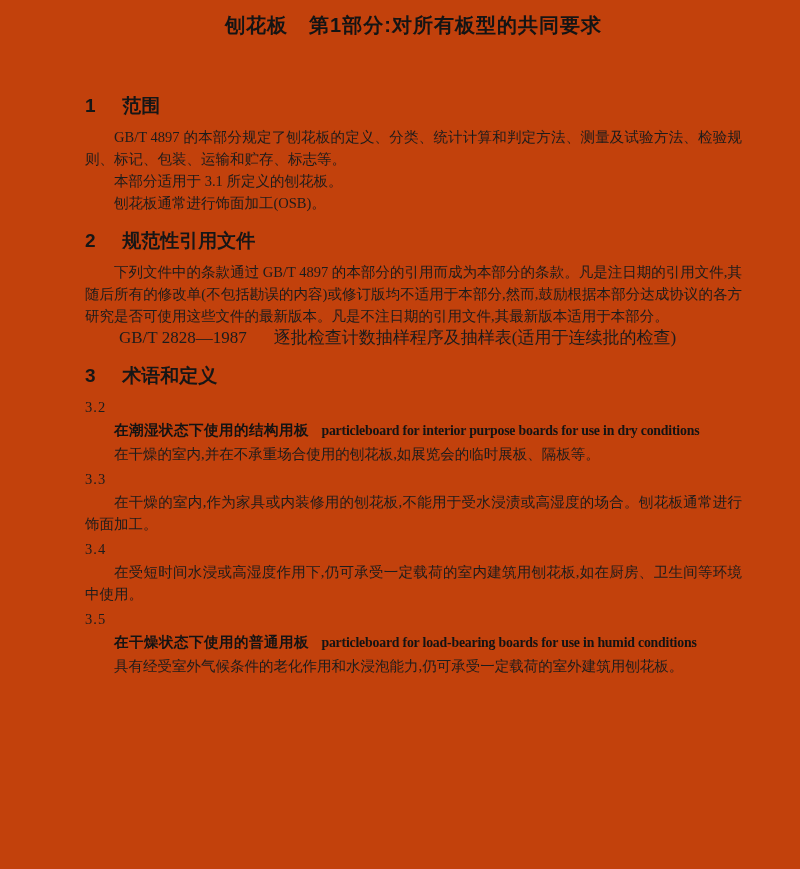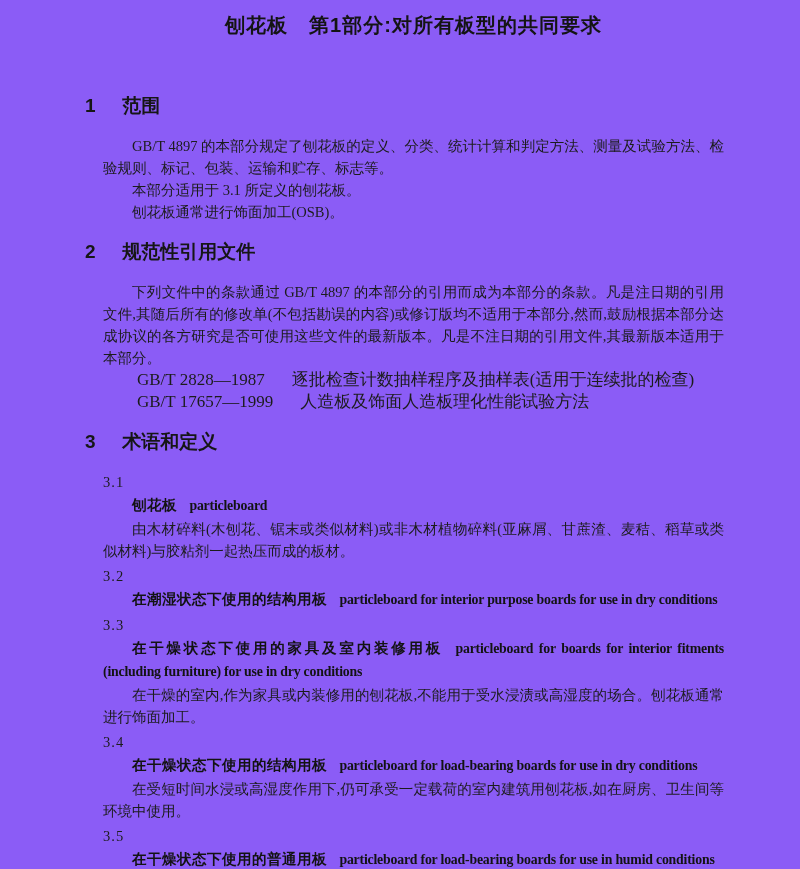--- a/index.html
+++ b/index.html
@@ -7,21 +7,21 @@
     width: 800px; height: 869px;
     background: #fbfbfa;
     font-family: "Liberation Serif", "DejaVu Serif", serif;
     color: #1c1c1c;
     overflow: hidden;
   }
   .page {
     box-sizing: border-box;
     width: 800px; height: 869px;
     padding: 12px 58px 0 85px;
-    background: #8b5cf6;
+    background: #c2410c;
   }
   
   .doc-title {
     text-align: center;
     font-family: "Liberation Sans", "DejaVu Sans", sans-serif;
     font-weight: bold;
     font-size: 20px;
     letter-spacing: 1px;
     margin: 0 0 56px 0;
     color: #141414;
@@ -81,21 +81,21 @@
     margin-left: 0.9em;
     color: #131313;
   }
   .term-def {
     font-size: 14.5px;
     line-height: 22px;
     text-indent: 2em;
     text-align: justify;
     margin: 1px 0 0 0;
   }
-  .sec-body { margin: 18px; }
+  .sec-body { margin: 0; }
 </style>
 </head>
 <body>
 
 <div class="page">
 
   <h1 class="doc-title">刨花板　第1部分:对所有板型的共同要求</h1>
 
   <div class="section">
     <h2 class="sec-heading">
@@ -110,60 +110,45 @@
 
   <div class="section">
     <h2 class="sec-heading">
       <span class="sec-num">2</span><span>规范性引用文件</span>
     </h2>
     <div class="sec-body">
       <p class="para">下列文件中的条款通过 GB/T 4897 的本部分的引用而成为本部分的条款。凡是注日期的引用文件,其随后所有的修改单(不包括勘误的内容)或修订版均不适用于本部分,然而,鼓励根据本部分达成协议的各方研究是否可使用这些文件的最新版本。凡是不注日期的引用文件,其最新版本适用于本部分。</p>
       <p class="ref-line">
         <span class="ref-code">GB/T 2828—1987</span><span>逐批检查计数抽样程序及抽样表(适用于连续批的检查)</span>
       </p>
-      <p class="ref-line">
-        <span class="ref-code">GB/T 17657—1999</span><span>人造板及饰面人造板理化性能试验方法</span>
-      </p>
     </div>
   </div>
 
   <div class="section">
     <h2 class="sec-heading">
       <span class="sec-num">3</span><span>术语和定义</span>
     </h2>
     <div class="sec-body">
 
-      <div class="term">
-        <p class="term-num">3.1</p>
-        <p class="term-heading">
-          <span class="term-zh">刨花板</span><span class="term-en">particleboard</span>
-        </p>
-        <p class="term-def">由木材碎料(木刨花、锯末或类似材料)或非木材植物碎料(亚麻屑、甘蔗渣、麦秸、稻草或类似材料)与胶粘剂一起热压而成的板材。</p>
-      </div>
 
       <div class="term">
         <p class="term-num">3.2</p>
         <p class="term-heading">
           <span class="term-zh">在潮湿状态下使用的结构用板</span><span class="term-en">particleboard for interior purpose boards for use in dry conditions</span>
         </p>
+        <p class="term-def">在干燥的室内,并在不承重场合使用的刨花板,如展览会的临时展板、隔板等。</p>
       </div>
 
       <div class="term">
         <p class="term-num">3.3</p>
-        <p class="term-heading">
-          <span class="term-zh">在干燥状态下使用的家具及室内装修用板</span><span class="term-en">particleboard for boards for interior fitments (including furniture) for use in dry conditions</span>
-        </p>
         <p class="term-def">在干燥的室内,作为家具或内装修用的刨花板,不能用于受水浸渍或高湿度的场合。刨花板通常进行饰面加工。</p>
       </div>
 
       <div class="term">
         <p class="term-num">3.4</p>
-        <p class="term-heading">
-          <span class="term-zh">在干燥状态下使用的结构用板</span><span class="term-en">particleboard for load-bearing boards for use in dry conditions</span>
-        </p>
         <p class="term-def">在受短时间水浸或高湿度作用下,仍可承受一定载荷的室内建筑用刨花板,如在厨房、卫生间等环境中使用。</p>
       </div>
 
       <div class="term">
         <p class="term-num">3.5</p>
         <p class="term-heading">
           <span class="term-zh">在干燥状态下使用的普通用板</span><span class="term-en">particleboard for load-bearing boards for use in humid conditions</span>
         </p>
         <p class="term-def">具有经受室外气候条件的老化作用和水浸泡能力,仍可承受一定载荷的室外建筑用刨花板。</p>
       </div>

